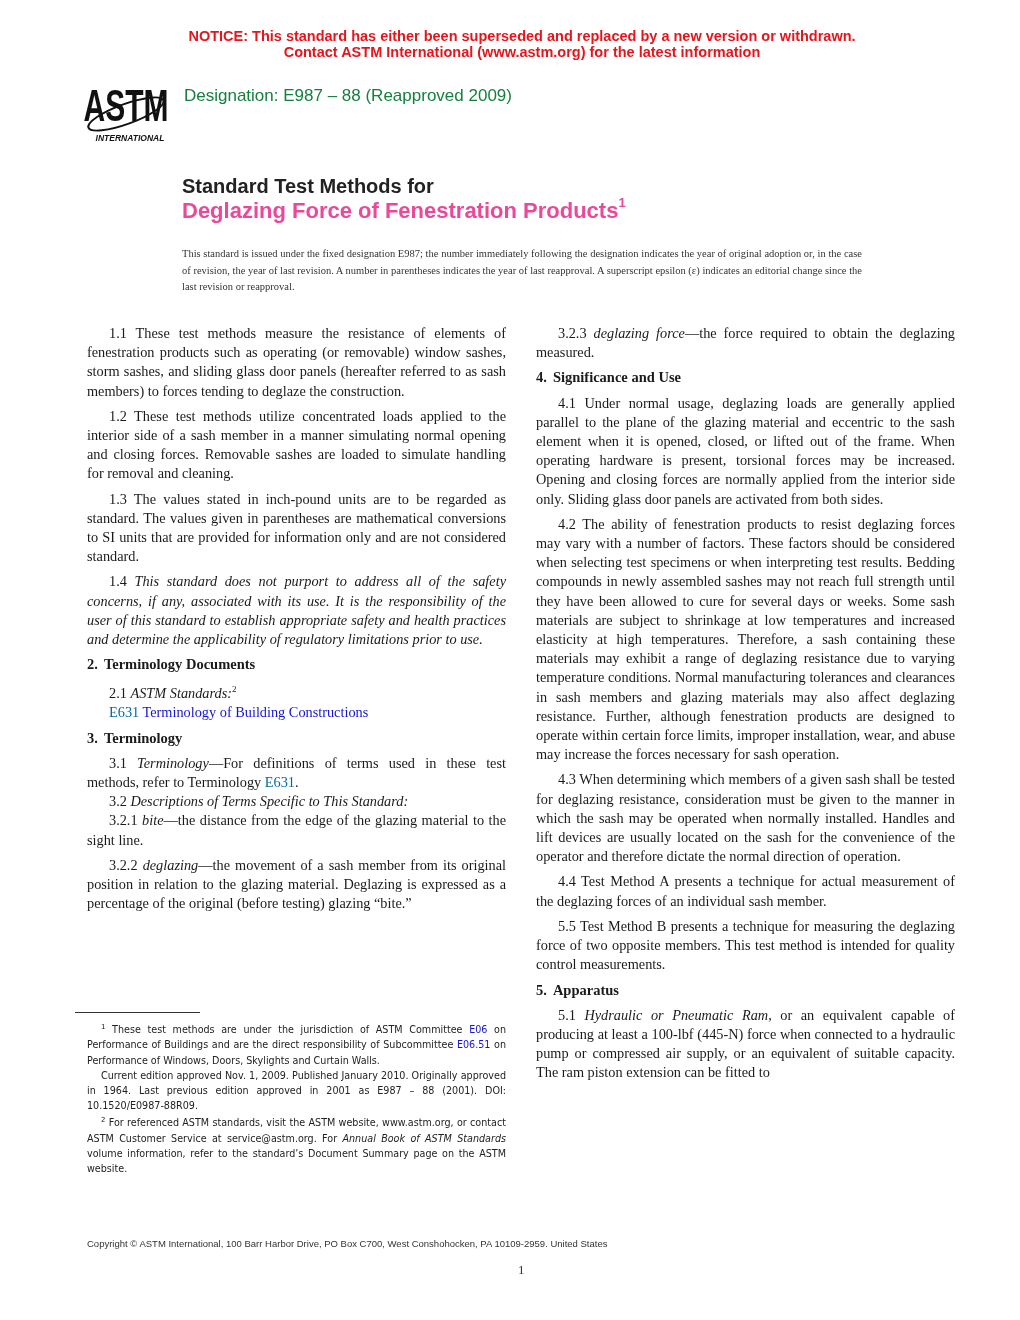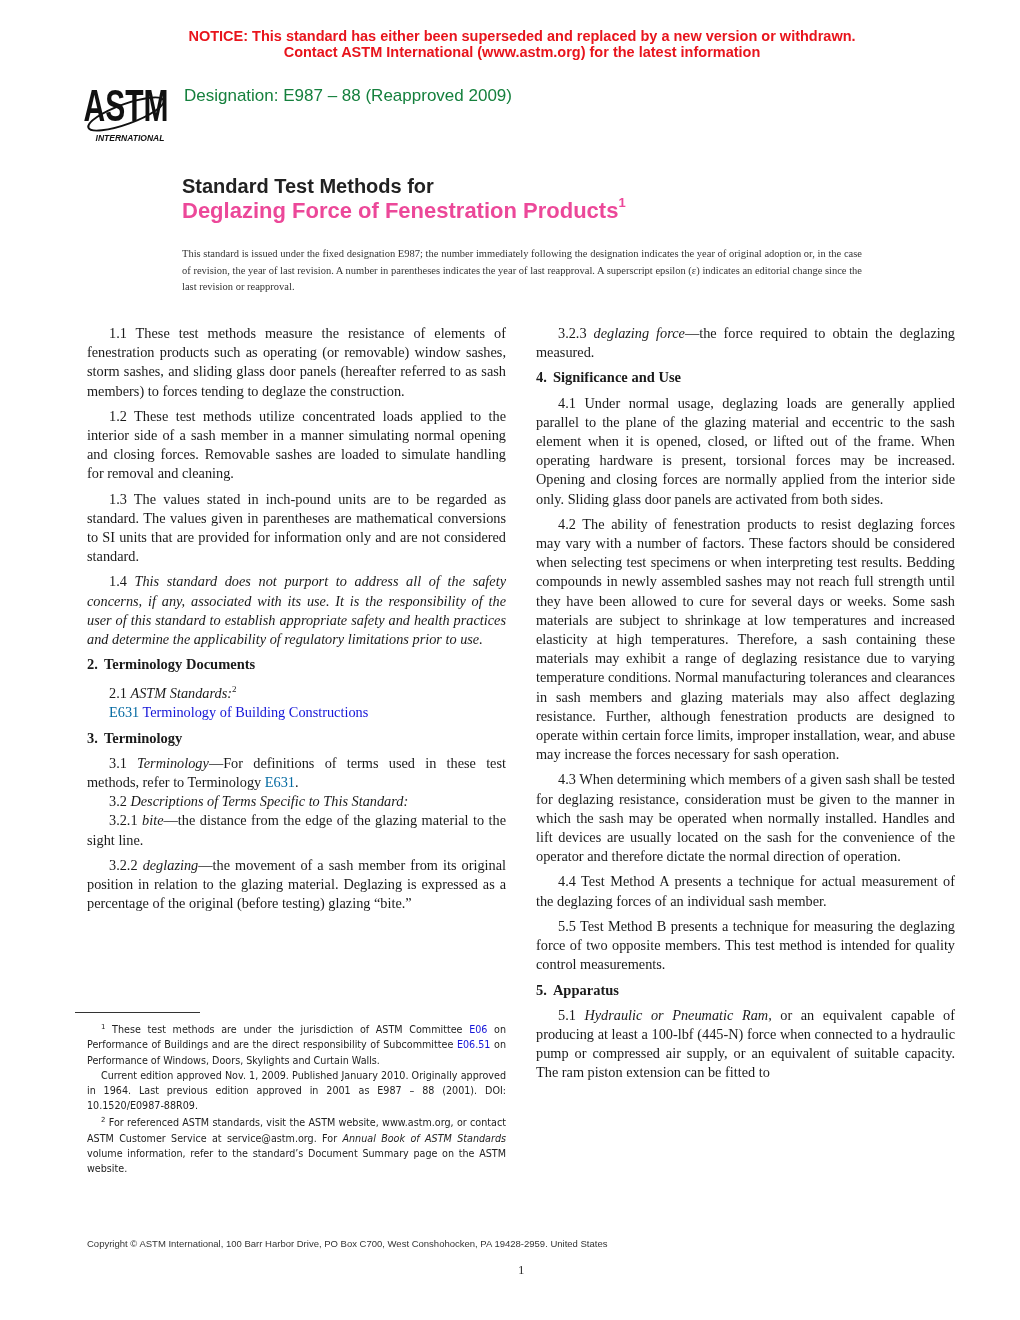--- a/index.html
+++ b/index.html
@@ -82,14 +82,14 @@
   <p>4.1  Under normal usage, deglazing loads are generally applied parallel to the plane of the glazing material and eccentric to the sash element when it is opened, closed, or lifted out of the frame. When operating hardware is present, torsional forces may be increased. Opening and closing forces are normally applied from the interior side only. Sliding glass door panels are activated from both sides.</p>
   <p>4.2  The ability of fenestration products to resist deglazing forces may vary with a number of factors. These factors should be considered when selecting test specimens or when interpreting test results. Bedding compounds in newly assembled sashes may not reach full strength until they have been allowed to cure for several days or weeks. Some sash materials are subject to shrinkage at low temperatures and increased elasticity at high temperatures. Therefore, a sash containing these materials may exhibit a range of deglazing resistance due to varying temperature conditions. Normal manufacturing tolerances and clearances in sash members and glazing materials may also affect deglazing resistance. Further, although fenestration products are designed to operate within certain force limits, improper installation, wear, and abuse may increase the forces necessary for sash operation.</p>
   <p>4.3  When determining which members of a given sash shall be tested for deglazing resistance, consideration must be given to the manner in which the sash may be operated when normally installed. Handles and lift devices are usually located on the sash for the convenience of the operator and therefore dictate the normal direction of operation.</p>
   <p>4.4  Test Method A presents a technique for actual measurement of the deglazing forces of an individual sash member.</p>
   <p>5.5  Test Method B presents a technique for measuring the deglazing force of two opposite members. This test method is intended for quality control measurements.</p>
 
   <h2><span class="num">5.</span><span>Apparatus</span></h2>
   <p><span>5.1  </span><span class="it">Hydraulic or Pneumatic Ram,</span><span> or an equivalent capable of producing at least a 100-lbf (445-N) force when connected to a hydraulic pump or compressed air supply, or an equivalent of suitable capacity. The ram piston extension can be fitted to</span></p>
 </div>
 
-<div class="abs copyright">Copyright © ASTM International, 100 Barr Harbor Drive, PO Box C700, West Conshohocken, PA 19428-2959. United States</div>
+<div class="abs copyright">Copyright © ASTM International, 100 Barr Harbor Drive, PO Box C700, West Conshohocken, PA 10109-2959. United States</div>
 <div class="abs pageno">1</div>
 
 </body></html>

